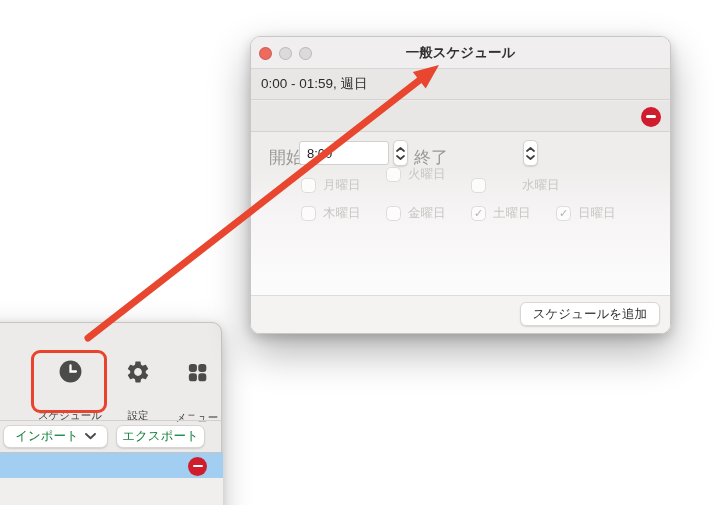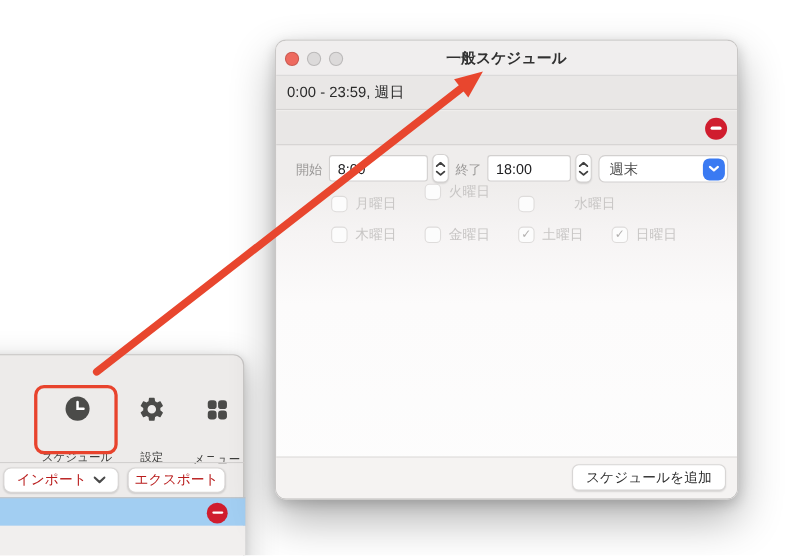--- a/index.html
+++ b/index.html
@@ -19,38 +19,38 @@
   }
   .tb-item { position:absolute; width:80px; text-align:center; background:none; border:none; }
   .tb-item .tb-icon { display:block; height:26px; margin-bottom:2px; }
   .tb-item .tb-label { display:block; font-size:10.5px; color:#3d3d3b; letter-spacing:0;margin-top:24px; }
   .tb-divider { position:absolute; left:0; top:97px; width:262px; height:1px; background:#d2d0cf; }
   .mini-btn {
     position:absolute; top:102px; height:23px; background:#ffffff;
     border:1px solid #d7d5d4; border-radius:7px;
     box-shadow:0 1px 1.5px rgba(0,0,0,.12);
     display:flex; align-items:center; justify-content:center; gap:6px;
-    font-size:12.5px; color:#b91c1c;
+    font-size:12.5px; color:#15803d;
   }
   .sel-row {
     position:absolute; left:0; top:129px; width:262px; height:26px;
     background:#a2cef2; border-top:1px solid #c6c4c3;
   }
   .below-rows { position:absolute; left:0; top:155px; width:262px; height:85px; background:#f1efee; }
 
   
   .minus {
     position:absolute; border-radius:50%; background:#d01d2e; border:none;
     display:flex; align-items:center; justify-content:center;
   }
   .minus .bar { width:10px; height:2.6px; background:#ffffff; border-radius:2px; }
 
   
   .window {
-    position:absolute; left:250px; top:36px; width:421px; height:418px;
+    position:absolute; left:250px; top:36px; width:421px; height:298px;
     border-radius:10px; overflow:hidden;
     background:linear-gradient(180deg,#efedec 0px,#efedec 130px,#f6f4f4 175px,#fcfbfb 240px,#fdfdfd 100%);
     border:1px solid #c9c7c6;
     box-shadow:0 18px 40px rgba(0,0,0,.30), 0 4px 12px rgba(0,0,0,.18);
   }
   .titlebar {
     position:absolute; left:0; top:0; width:100%; height:32px;
     background:#f0eeee; border-bottom:1px solid #d8d6d5;
     display:flex; align-items:center; justify-content:center;
   }
@@ -63,21 +63,21 @@
   .srow {
     position:absolute; left:0; width:100%; height:31px;
     background:#e9e7e6; border-bottom:1px solid #d5d3d2;
     display:flex; align-items:center; padding-left:10px;
     font-size:13.5px; color:#2b2b2b;
   }
   .srow.r1 { top:32px; }
   .srow.r2 { top:64px; }
 
   
-  .fl { position:absolute; font-size:12px; color:#9a9897; top:109px; }
+  .fl { position:absolute; font-size:17px; color:#9a9897; top:109px; }
   .tfield {
     position:absolute; top:104px; height:24px; background:#ffffff;
     border:1px solid #d2d0cf; border-radius:3px; padding:0 0 0 7px;
     font-size:13px; color:#1d1d1f; font-family:"Liberation Sans","DejaVu Sans",sans-serif;
   }
   .stepper {
     position:absolute; top:103px; width:15px; height:26px; background:#ffffff;
     border:1px solid #d4d2d1; border-radius:5px;
     box-shadow:0 1px 1.5px rgba(0,0,0,.12);
     display:flex; flex-direction:column; align-items:center; justify-content:center; gap:3px;
@@ -184,21 +184,21 @@
   <section class="window">
 
     <header class="titlebar">
       <button class="tl close"></button>
       <button class="tl min"></button>
       <button class="tl max"></button>
       <div class="title">一般スケジュール</div>
     </header>
 
     <div class="srow r1">
-      <span>0:00 - 23:59, 週日</span>
+      <span>0:00 - 01:59, 週日</span>
     </div>
 
     <div class="srow r2">
       <button class="minus" style="left:390px; top:5.5px; width:20px; height:20px;">
         <span class="bar"></span>
       </button>
     </div>
 
     <span class="fl" style="left:18px;">開始</span>
     <input class="tfield" style="left: 48px; width: 90px;" value="8:00">
@@ -209,44 +209,33 @@
           </svg>
       </span>
       <span style="display:flex;">
         <svg width="9" height="5" viewBox="0 0 9 5">
             <path d="M1 1 L4.5 4 L8 1" stroke="#3f3f3f" stroke-width="1.7" fill="none" stroke-linecap="round" stroke-linejoin="round"></path>
           </svg>
       </span>
     </button>
 
     <span class="fl" style="left:163px;">終了</span>
-    <input class="tfield" style="left: 192px; width: 76px;" value="18:00">
     <button class="stepper" style="left:272px;">
       <span style="display:flex;">
         <svg width="9" height="5" viewBox="0 0 9 5">
             <path d="M1 4 L4.5 1 L8 4" stroke="#3f3f3f" stroke-width="1.7" fill="none" stroke-linecap="round" stroke-linejoin="round"></path>
           </svg>
       </span>
       <span style="display:flex;">
         <svg width="9" height="5" viewBox="0 0 9 5">
             <path d="M1 1 L4.5 4 L8 1" stroke="#3f3f3f" stroke-width="1.7" fill="none" stroke-linecap="round" stroke-linejoin="round"></path>
           </svg>
       </span>
     </button>
 
-    <div class="pulldown" style="left:293px;">
-      <span>週末</span>
-      <button class="pd-btn">
-        <span style="display:flex;">
-          <svg width="10" height="7" viewBox="0 0 11 7">
-              <path d="M1.5 1.5 L5.5 5 L9.5 1.5" stroke="#ffffff" stroke-width="2.2" fill="none" stroke-linecap="round" stroke-linejoin="round"></path>
-            </svg>
-        </span>
-      </button>
-    </div>
 
     <div class="cb" style="left:50px; top:140px;">
       <span class="box"></span>
       <span class="lbl">月曜日</span>
     </div>
     <div class="cb" style="left:135px; top:129px;">
       <span class="box"></span>
       <span class="lbl">火曜日</span>
     </div>
     <div class="cb" style="left:220px; top:140px;gap:36px;">

